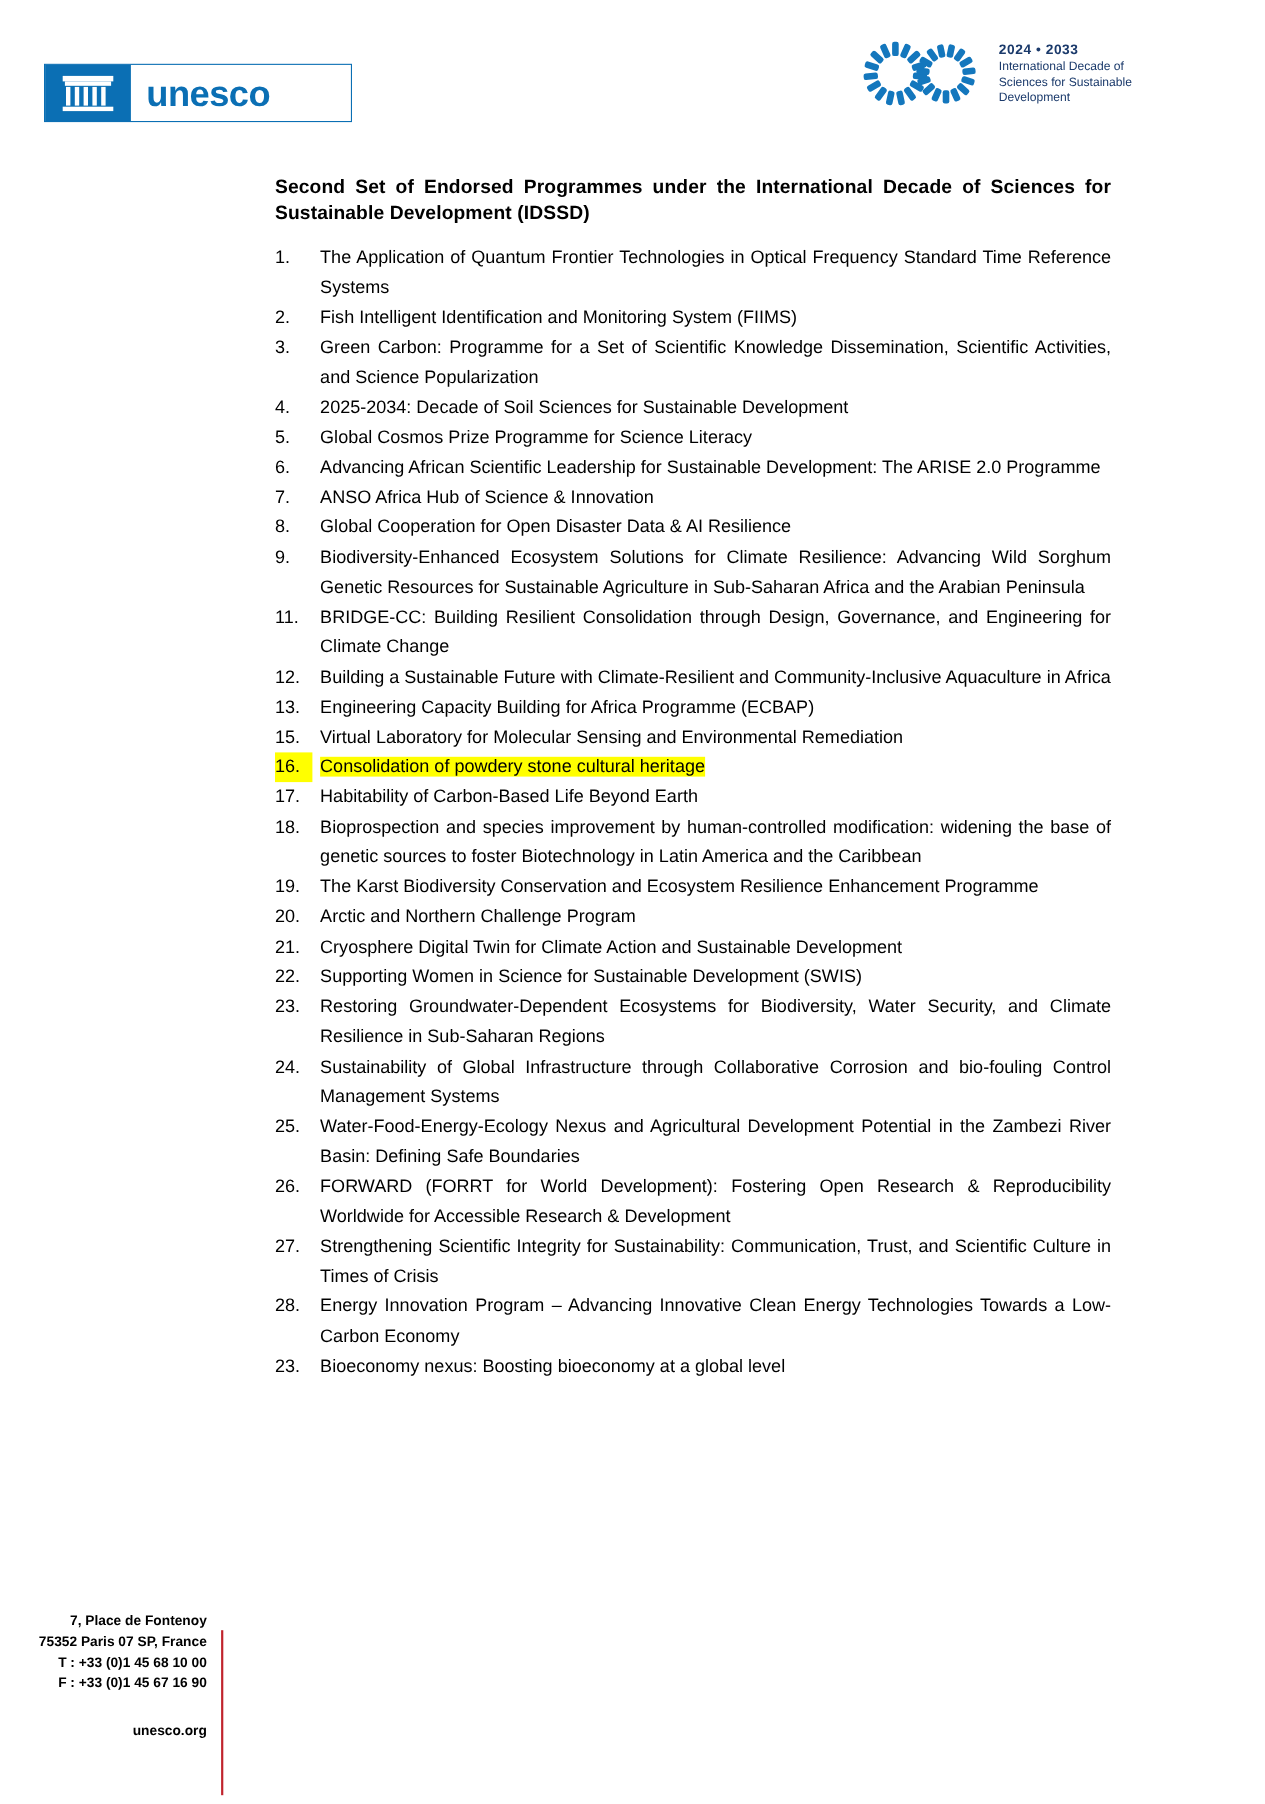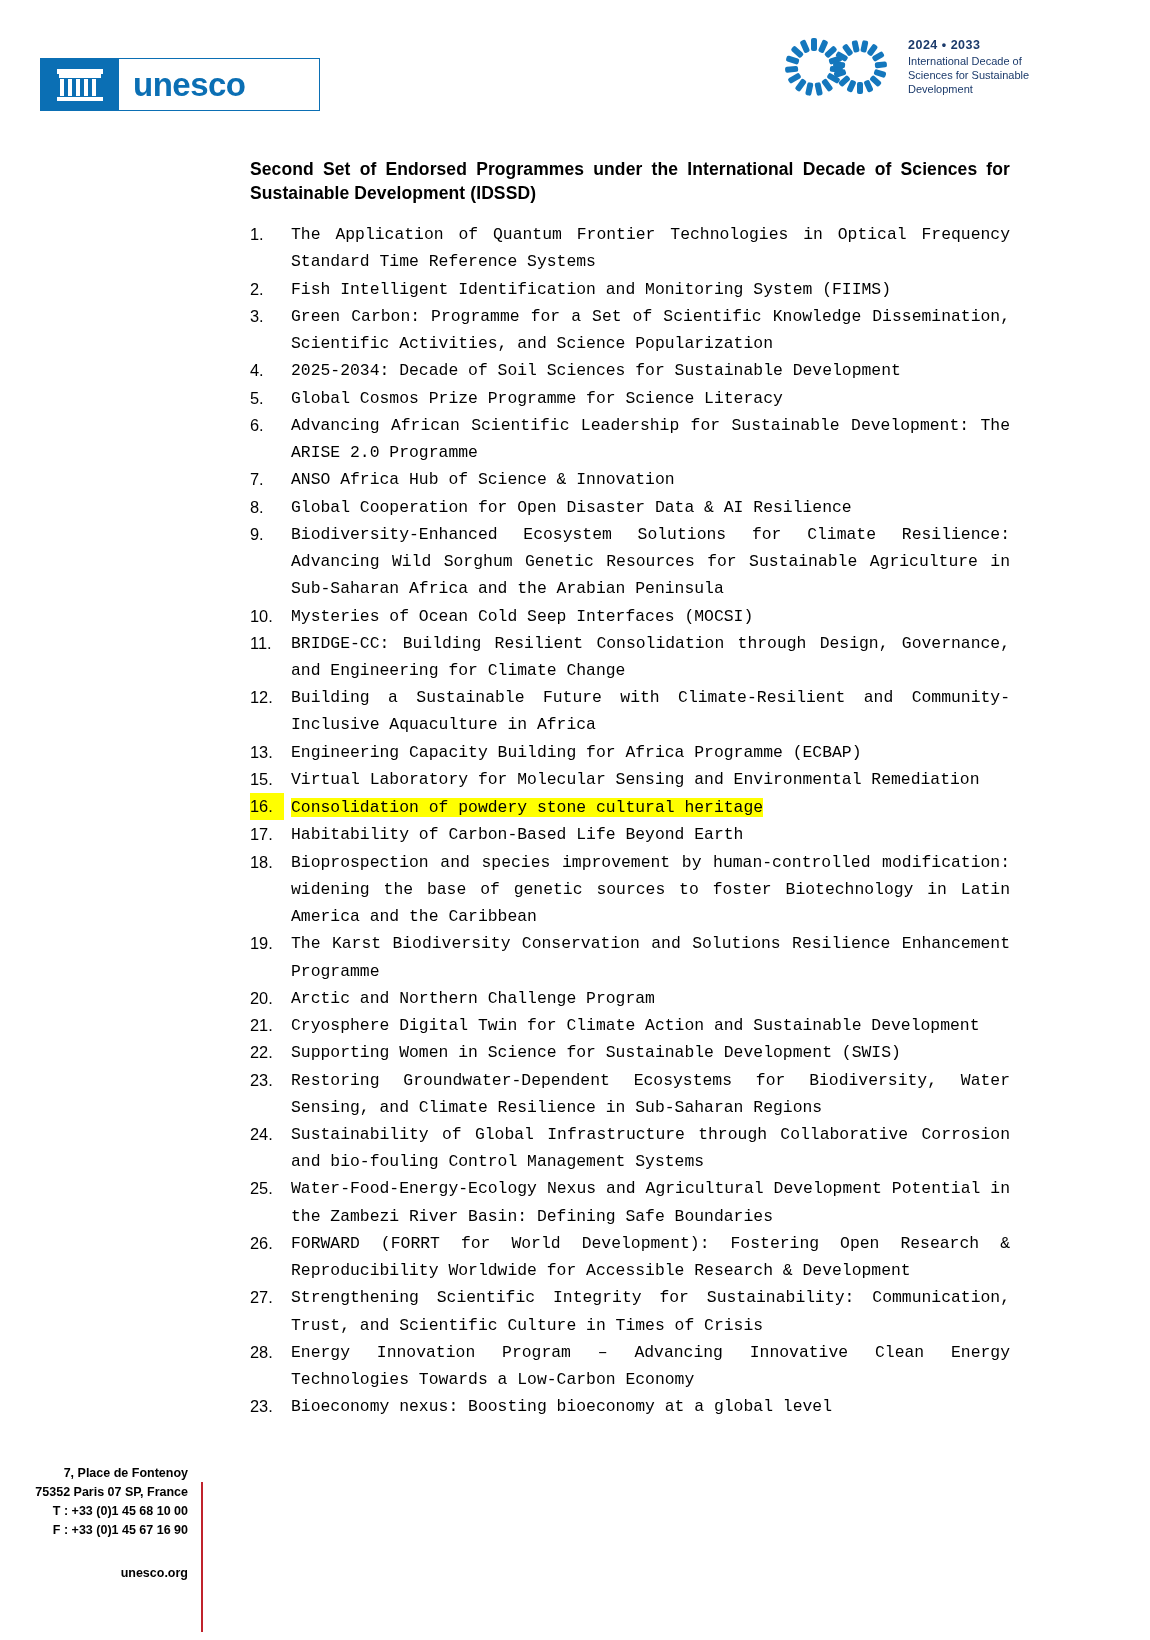--- a/index.html
+++ b/index.html
@@ -150,21 +150,20 @@
   }
   ol.programme-list > li .num {
     position: absolute;
     left: 0;
     top: 0;
     width: 34px;
     text-align: left;
   }
   ol.programme-list > li .txt {
     display: block;
-    font-family: Liberation Mono, monospace;
   }
   ol.programme-list > li.hl .txt,
   ol.programme-list > li.hl .num {
     background: #ffff00;
   }
   ol.programme-list > li.hl .txt {
     display: inline;
   }
   ol.programme-list > li.justify .txt {
     text-align: justify;
@@ -316,24 +315,20 @@
         <span class="txt">ANSO Africa Hub of Science &amp; Innovation</span>
       </li>
       <li>
         <span class="num">8.</span>
         <span class="txt">Global Cooperation for Open Disaster Data &amp; AI Resilience</span>
       </li>
       <li class="justify">
         <span class="num">9.</span>
         <span class="txt">Biodiversity-Enhanced Ecosystem Solutions for Climate Resilience: Advancing Wild Sorghum Genetic Resources for Sustainable Agriculture in Sub-Saharan Africa and the Arabian Peninsula</span>
       </li>
-      <li>
-        <span class="num">10.</span>
-        <span class="txt">Mysteries of Ocean Cold Seep Interfaces (MOCSI)</span>
-      </li>
       <li class="justify">
         <span class="num">11.</span>
         <span class="txt">BRIDGE-CC: Building Resilient Consolidation through Design, Governance, and Engineering for Climate Change</span>
       </li>
       <li class="justify">
         <span class="num">12.</span>
         <span class="txt">Building a Sustainable Future with Climate-Resilient and Community-Inclusive Aquaculture in Africa</span>
       </li>
       <li>
         <span class="num">13.</span>
@@ -347,37 +342,37 @@
       <li>
         <span class="num">17.</span>
         <span class="txt">Habitability of Carbon-Based Life Beyond Earth</span>
       </li>
       <li class="justify">
         <span class="num">18.</span>
         <span class="txt">Bioprospection and species improvement by human-controlled modification: widening the base of genetic sources to foster Biotechnology in Latin America and the Caribbean</span>
       </li>
       <li class="justify">
         <span class="num">19.</span>
-        <span class="txt">The Karst Biodiversity Conservation and Solutions Resilience Enhancement Programme</span>
+        <span class="txt">The Karst Biodiversity Conservation and Ecosystem Resilience Enhancement Programme</span>
       </li>
       <li>
         <span class="num">20.</span>
         <span class="txt">Arctic and Northern Challenge Program</span>
       </li>
       <li>
         <span class="num">21.</span>
         <span class="txt">Cryosphere Digital Twin for Climate Action and Sustainable Development</span>
       </li>
       <li>
         <span class="num">22.</span>
         <span class="txt">Supporting Women in Science for Sustainable Development (SWIS)</span>
       </li>
       <li class="justify">
         <span class="num">23.</span>
-        <span class="txt">Restoring Groundwater-Dependent Ecosystems for Biodiversity, Water Sensing, and Climate Resilience in Sub-Saharan Regions</span>
+        <span class="txt">Restoring Groundwater-Dependent Ecosystems for Biodiversity, Water Security, and Climate Resilience in Sub-Saharan Regions</span>
       </li>
       <li class="justify">
         <span class="num">24.</span>
         <span class="txt">Sustainability of Global Infrastructure through Collaborative Corrosion and bio-fouling Control Management Systems</span>
       </li>
       <li class="justify">
         <span class="num">25.</span>
         <span class="txt">Water-Food-Energy-Ecology Nexus and Agricultural Development Potential in the Zambezi River Basin: Defining Safe Boundaries</span>
       </li>
       <li class="justify">

